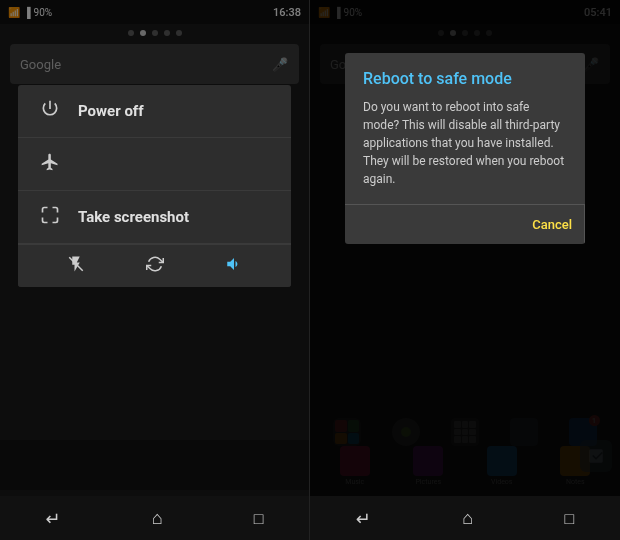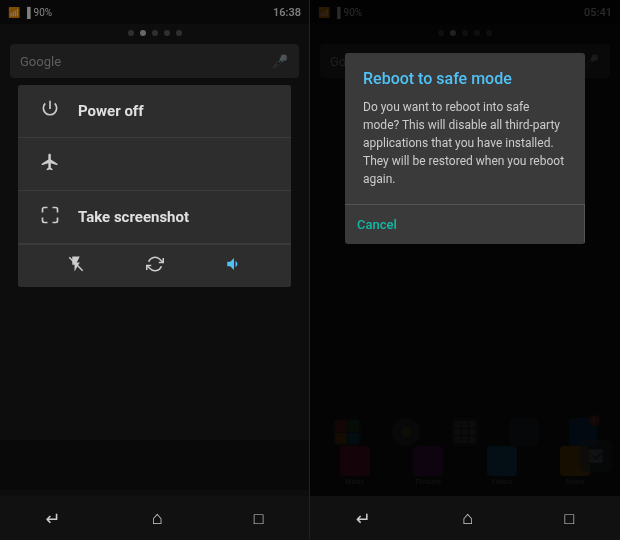--- a/index.html
+++ b/index.html
@@ -55,21 +55,21 @@
 
     .dot.active {
       background: rgba(255,255,255,0.8);
     }
 
     
     .search-bar {
       margin: 4px 10px;
       background: #3a3a3a;
       border-radius: 4px;
-      height: 34px;
+      height: 40px;
       display: flex;
       align-items: center;
       padding: 0 10px;
       justify-content: space-between;
     }
 
     .search-text {
       color: #bbb;
       font-size: 13px;
     }
@@ -199,23 +199,23 @@
       padding: 0 18px 16px;
     }
 
     .dialog-buttons {
       display: flex;
       border-top: 1px solid #555;
     }
 
     .dialog-btn {
       flex: 1;
-      text-align: left;
+      text-align: right;
       padding: 12px;
-      color: #14b8a6;
+      color: #fde047;
       font-size: 13px;
       font-weight: 500;
       cursor: pointer;
     }
 
     .dialog-btn:first-child {
       border-right: 1px solid #555;
     }
   </style>
 </head>

